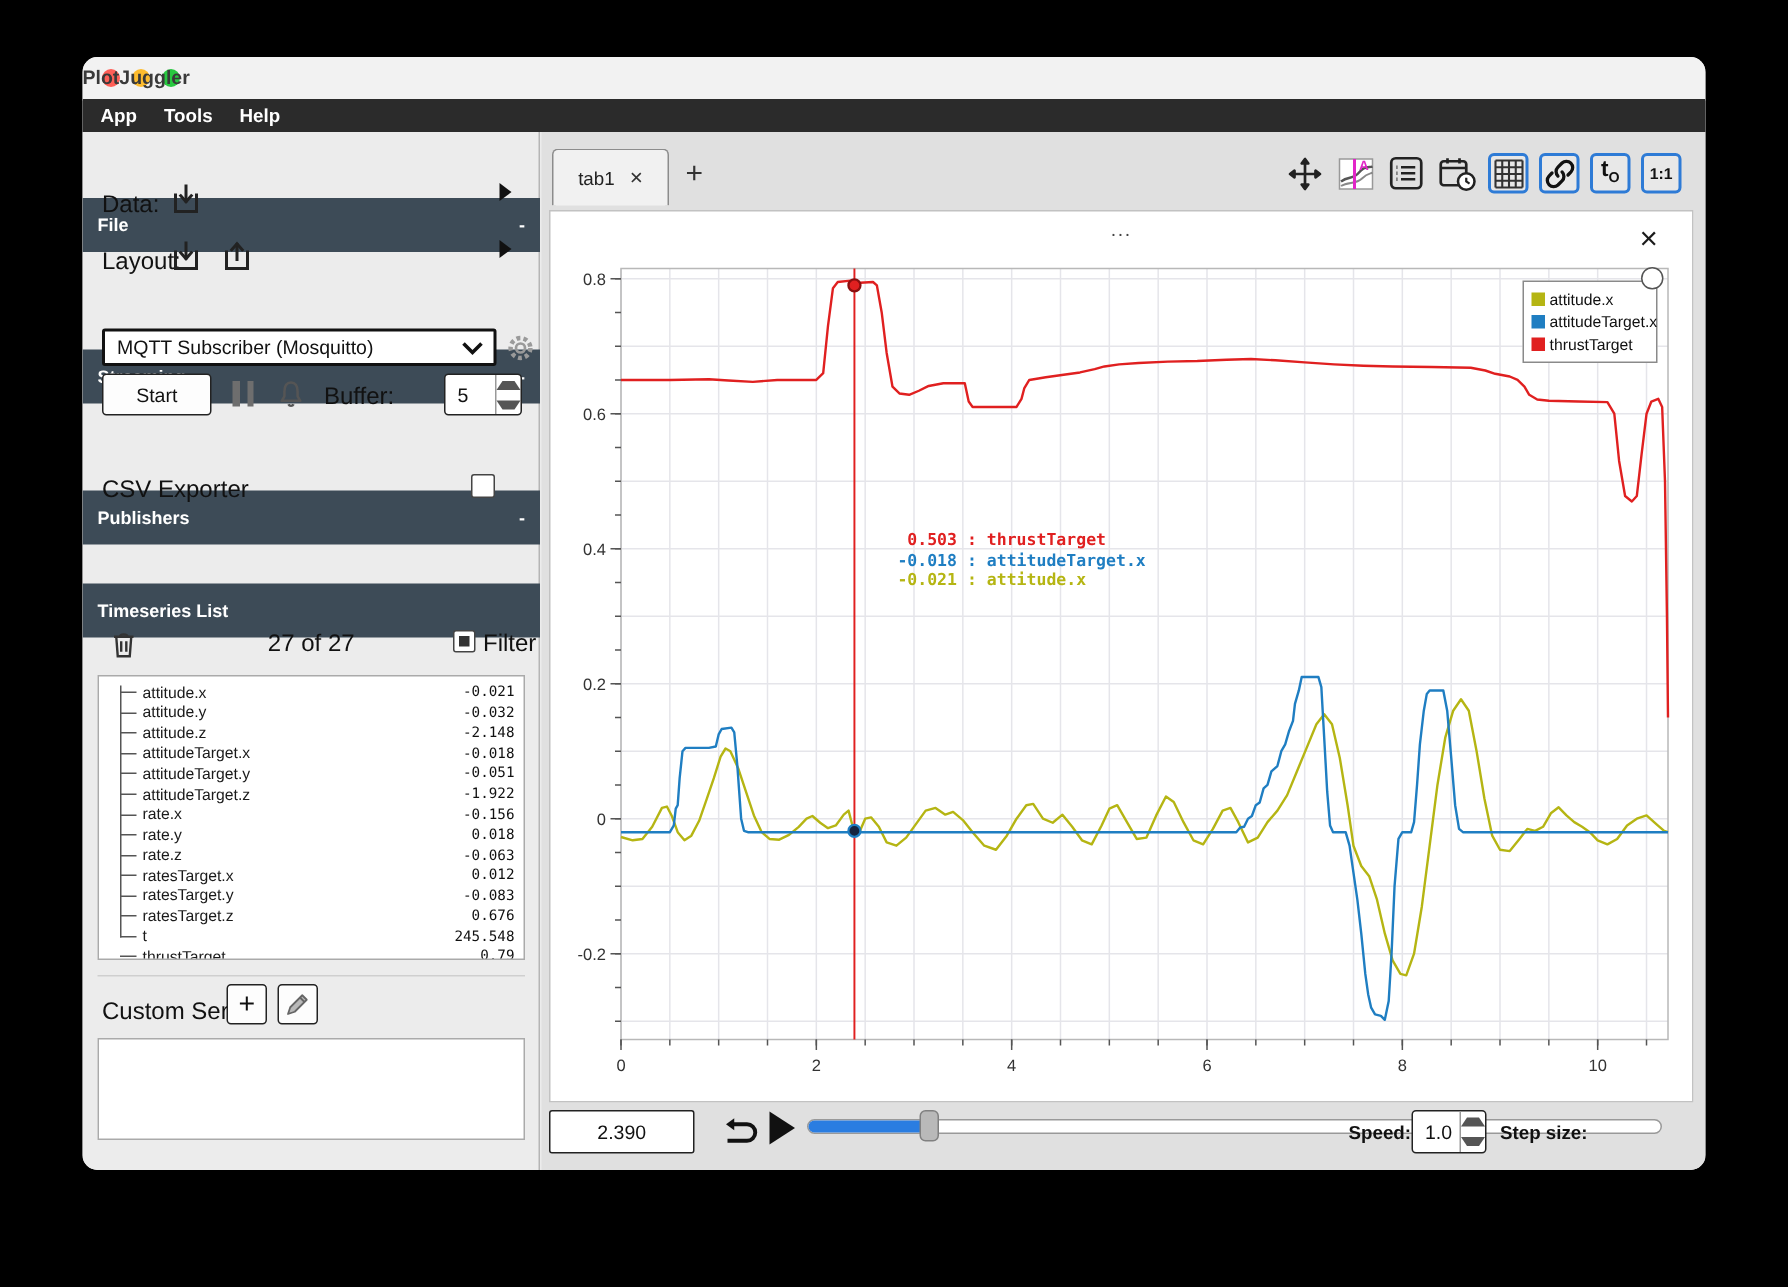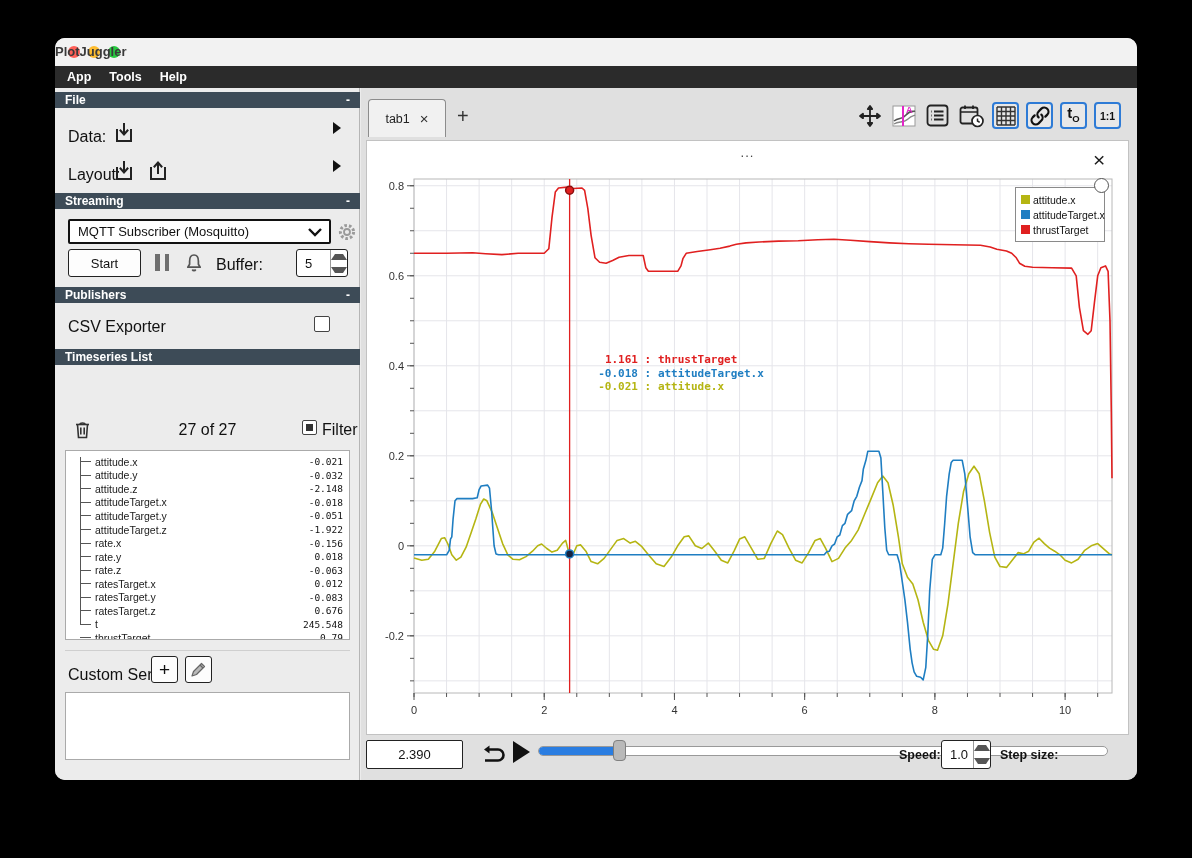--- a/index.html
+++ b/index.html
@@ -12,22 +12,22 @@
   .tl{width:12px;height:12px;border-radius:50%;top:8px;}
   .tl.red{left:13px;background:#ff5f57;}
   .tl.yellow{left:33px;background:#febc2e;}
   .tl.green{left:53px;background:#28c840;}
   .wtitle{left:0;right:0;top:6px;text-align:left;font-size:13px;font-weight:bold;color:#3a3a3a;}
   
   .menubar{left:0;top:28px;width:1082px;height:22px;background:#2b2b2b;display:flex;align-items:center;gap:18px;padding-left:12px;box-sizing:border-box;}
   .menubar span{color:#fff;font-size:12.5px;font-weight:bold;}
   
   .sidebar{left:0;top:50px;width:305px;height:692px;background:#ececec;border-right:1px solid #b5b5b5;box-sizing:border-box;}
-  .sechdr{left:0;width:305px;height:16px;background:#3d4b57;color:#fff;font-size:12px;font-weight:bold;
-          display:flex;align-items:center;justify-content:space-between;padding:0 10px;box-sizing:border-box;}
+  .sechdr{left:0;width:305px;height:36px;background:#3d4b57;color:#fff;font-size:12px;font-weight:bold;
+          display:flex;align-items:center;justify-content:space-between;padding:0 10px;box-sizing:border-box;margin-top:40px;}
   .lbl{font-size:16px;color:#111;}
   .iconbtn{display:flex;align-items:center;justify-content:center;}
   .arrow-right{width:0;height:0;border-top:6px solid transparent;border-bottom:6px solid transparent;border-left:8px solid #111;}
   .combo{background:#fff;border:2px solid #111;border-radius:2px;display:flex;align-items:center;justify-content:space-between;
          padding:0 6px 0 8px;box-sizing:border-box;font-size:13px;color:#111;}
   .btn{background:#fdfdfd;border:1.5px solid #222;border-radius:3px;display:flex;align-items:center;justify-content:center;
        font-size:13px;color:#111;box-sizing:border-box;}
   .pausebars{display:flex;gap:5px;}
   .pausebars div{width:4.5px;height:17px;background:#6e6e6e;}
   .spin{background:#fff;border:1.5px solid #222;border-radius:3px;box-sizing:border-box;display:flex;}
@@ -504,21 +504,21 @@
         </div>
         <div class="legrow">
           <div class="legsw" style="background: rgb(224, 32, 32);"></div>
           <span class="leglabel">thrustTarget</span>
         </div>
       </div>
       <div class="leghandle ab"></div>
 
       <div class="tooltip ab">
         <div class="tt-line" style="color: rgb(224, 32, 32);">
-          <span class="tt-val">1.161</span>
+          <span class="tt-val">0.503</span>
             <span style="white-space:pre;"> : </span>
             <span>thrustTarget</span>
         </div>
         <div class="tt-line" style="color: rgb(31, 126, 194);">
           <span class="tt-val">-0.018</span>
             <span style="white-space:pre;"> : </span>
             <span>attitudeTarget.x</span>
         </div>
         <div class="tt-line" style="color: rgb(181, 181, 19);">
           <span class="tt-val">-0.021</span>

